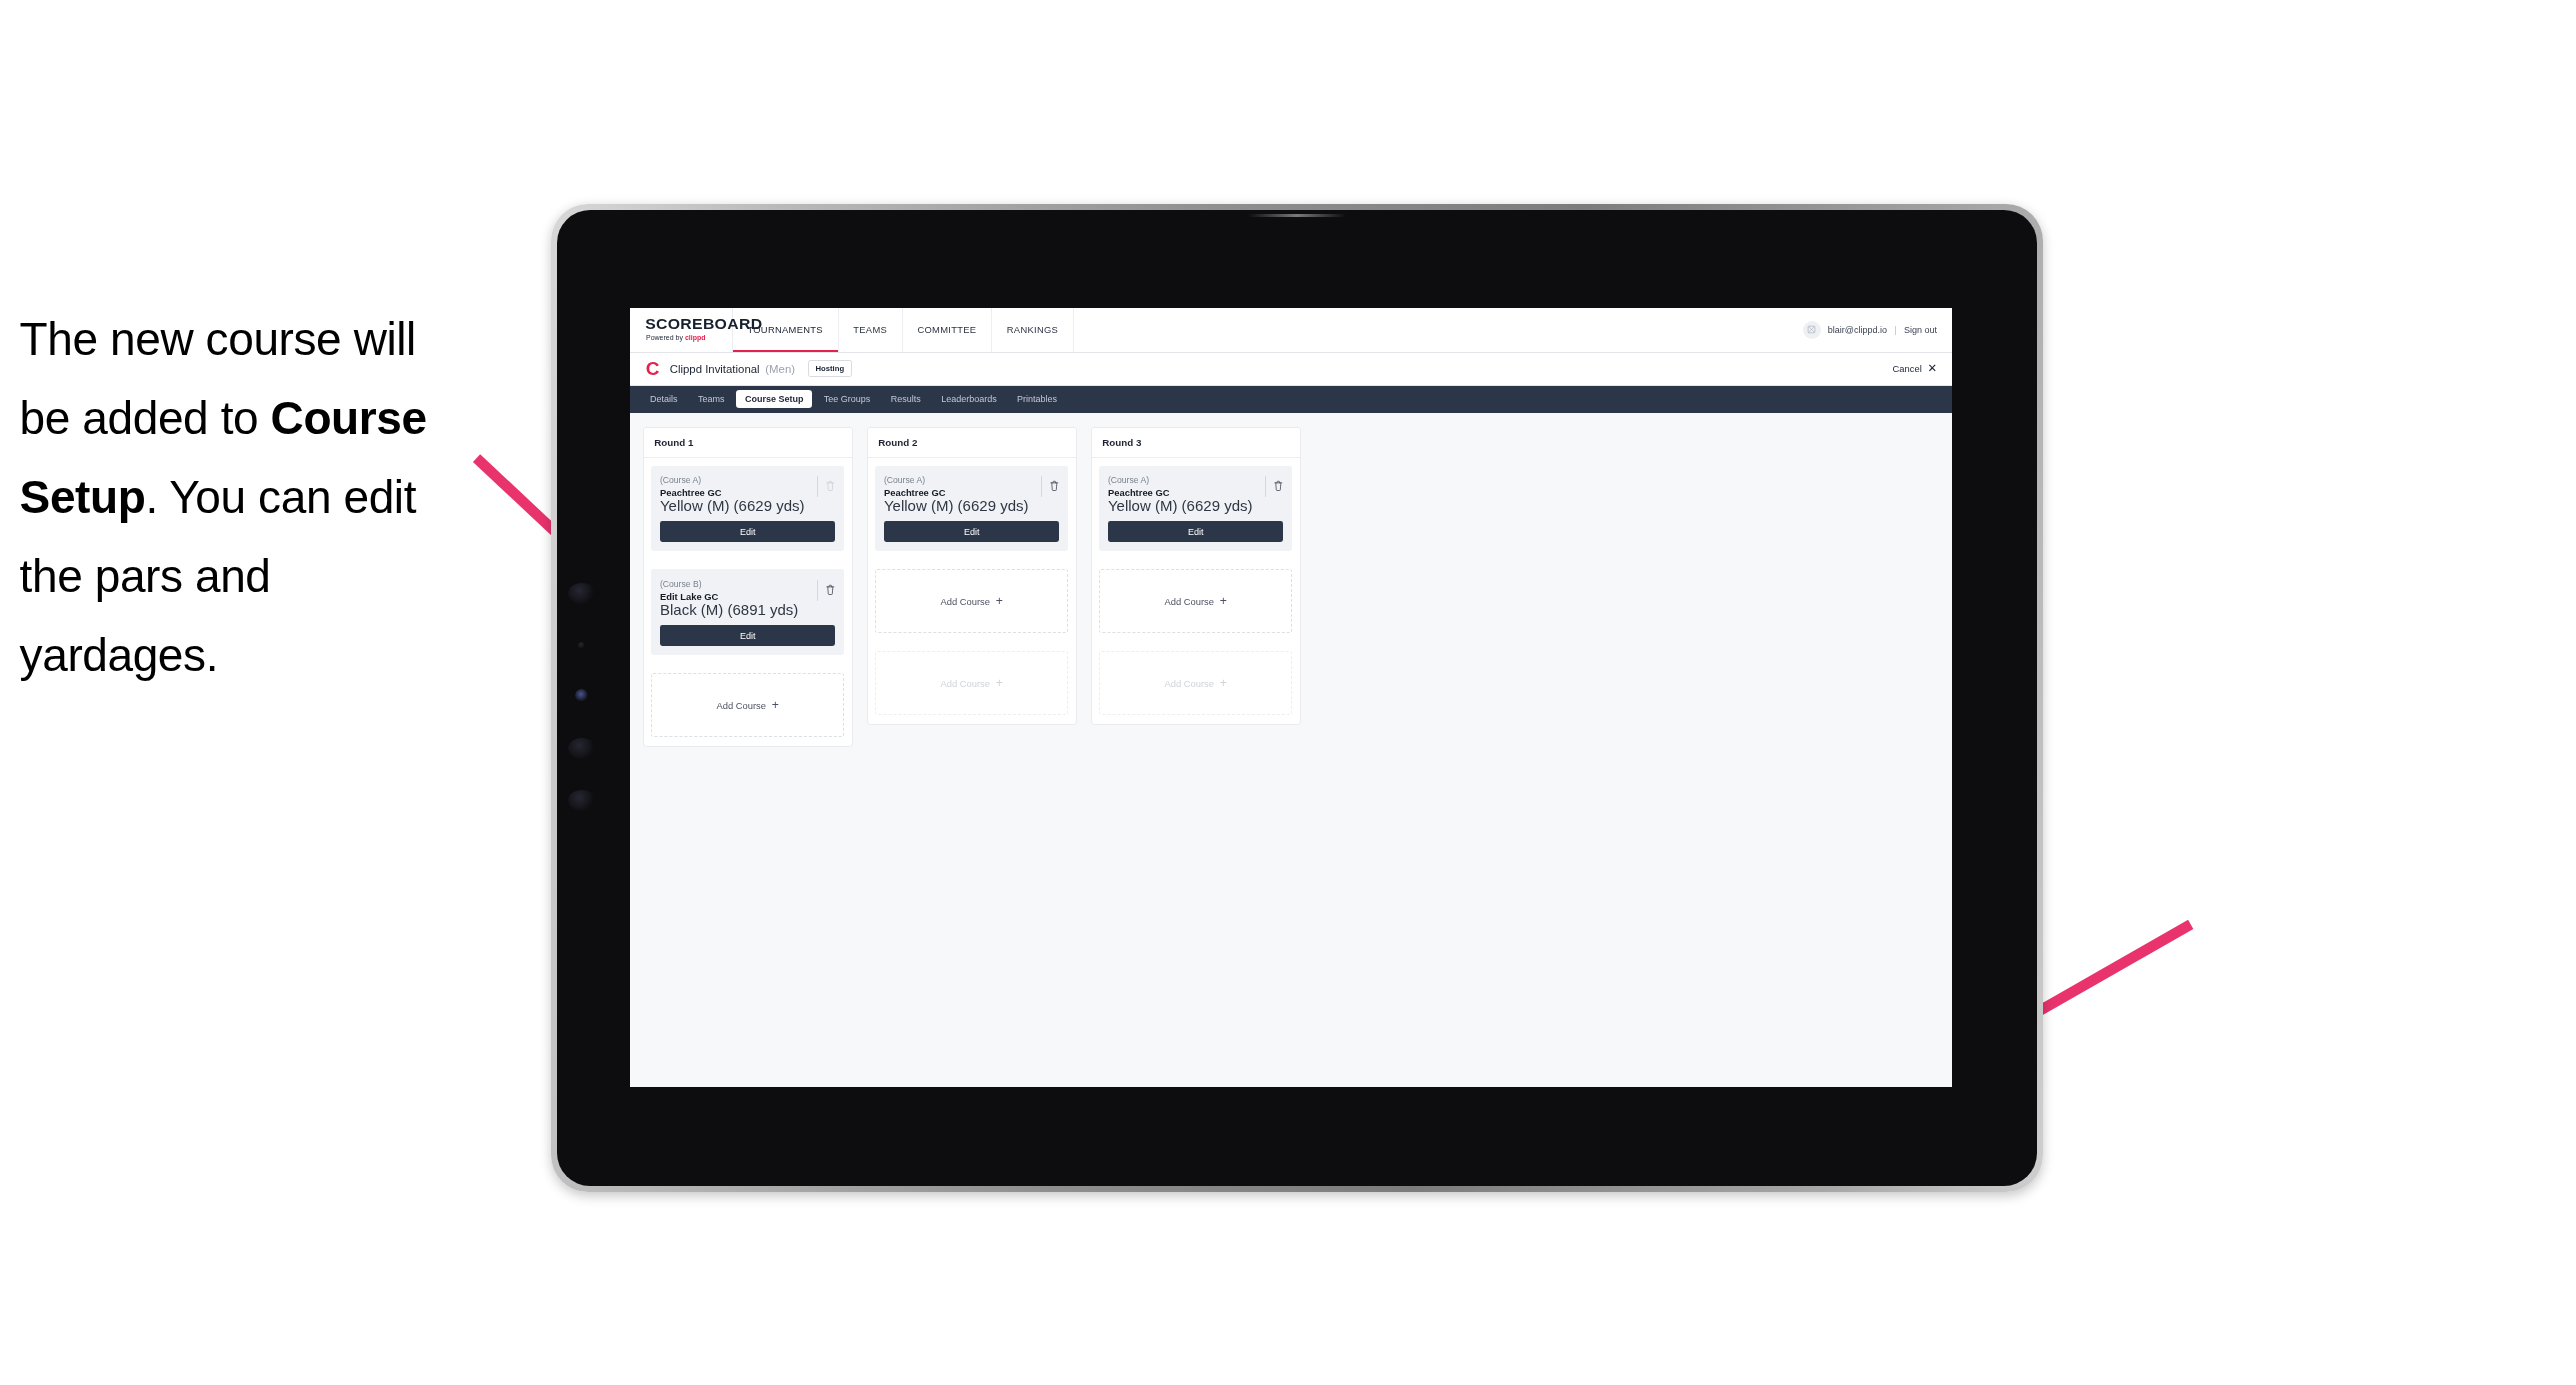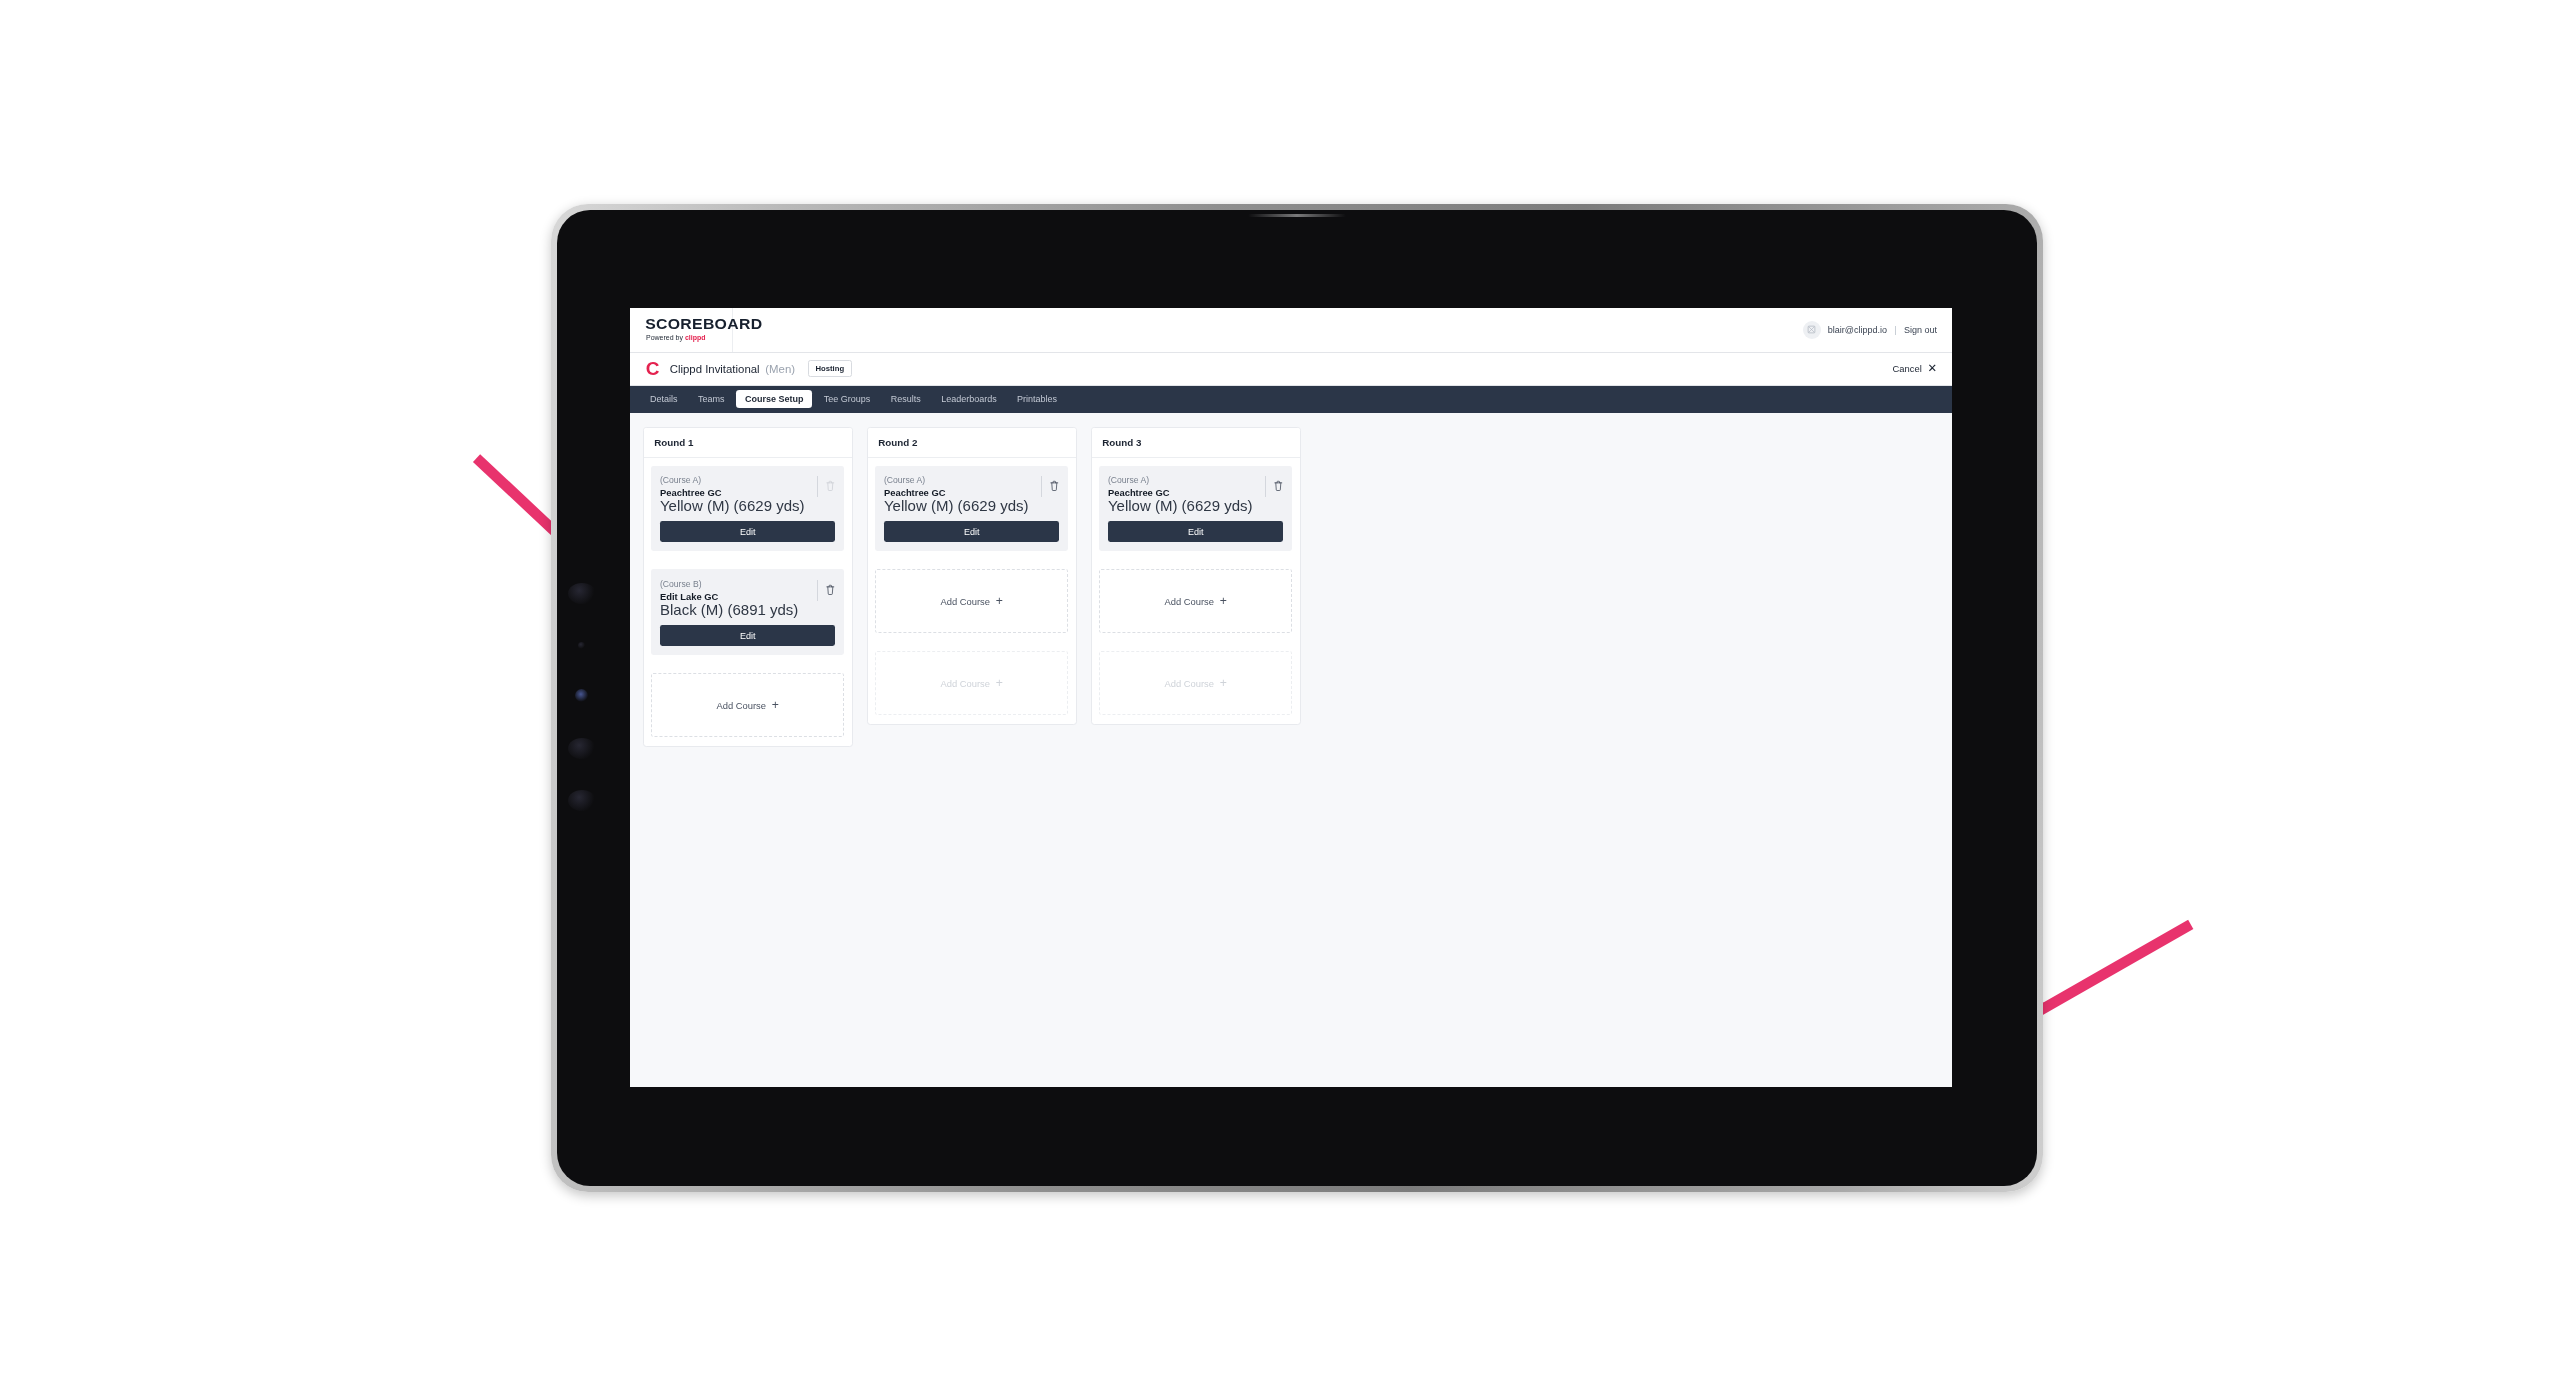--- a/index.html
+++ b/index.html
@@ -243,20 +243,23 @@
     cursor: pointer;
   }
   .add-card.disabled { color: #cfd3d9; border-color: #eceef1; cursor: default; }
   .plus { font-size: 12.2px; line-height: 1; font-weight: 400; }
 </style>
 </head>
 <body>
 
 <div class="stage">
 
+  <div class="annot annot-left">
+    <span>The new course will be added to </span><b>Course Setup</b><span>. You can edit the pars and yardages.</span>
+  </div>
 
 
   <svg class="arrow" style="left:457px; top:440px; width:228px; height:212px;" viewBox="0 0 280 260">
     <line x1="24" y1="22" x2="218" y2="204" stroke="#e8336d" stroke-width="13" stroke-linecap="butt"></line>
     <polygon points="256,250 186,196 198,246 148,242" fill="#e8336d"></polygon>
   </svg>
 
   <svg class="arrow" style="left:1956px; top:913px; width:245px; height:122px;" viewBox="0 0 300 150">
     <line x1="288" y1="14" x2="92" y2="126" stroke="#e8336d" stroke-width="13" stroke-linecap="butt"></line>
     <polygon points="22,148 44,70 66,104 118,112" fill="#e8336d"></polygon>
@@ -270,20 +273,26 @@
       <div class="bezel-speck" style="left:18px; top:479px; width:13px; height:13px; background:radial-gradient(circle at 45% 40%, rgba(90,110,190,0.75), rgba(10,10,14,0) 72%);"></div>
       <div class="bezel-speck" style="left:11.4px; top:528px; width:28px; height:21px;"></div>
       <div class="bezel-speck" style="left:11.4px; top:580px; width:28px; height:21px;"></div>
 
       <div class="screen">
 
         <div class="navbar">
           <div class="brand">
             <div class="brand-word">SCOREBOARD</div>
             <div class="brand-sub"><span>Powered by </span><span class="clippd">clippd</span></div>
+          </div>
+          <div class="navlinks">
+            <div class="navlink active">TOURNAMENTS</div>
+            <div class="navlink">TEAMS</div>
+            <div class="navlink">COMMITTEE</div>
+            <div class="navlink">RANKINGS</div>
           </div>
           <div class="nav-right">
             <div class="avatar">
               <svg width="9" height="9" viewBox="0 0 16 16">
                 <rect x="2" y="2" width="12" height="12" rx="1.5" fill="none" stroke="#a7aeb9" stroke-width="1.2"></rect>
                 <path d="M3.5 3.5 L12.5 12.5 M12.5 3.5 L3.5 12.5" stroke="#a7aeb9" stroke-width="1"></path>
               </svg>
             </div>
             <span>blair@clippd.io</span>
             <span class="nav-sep">|</span>

